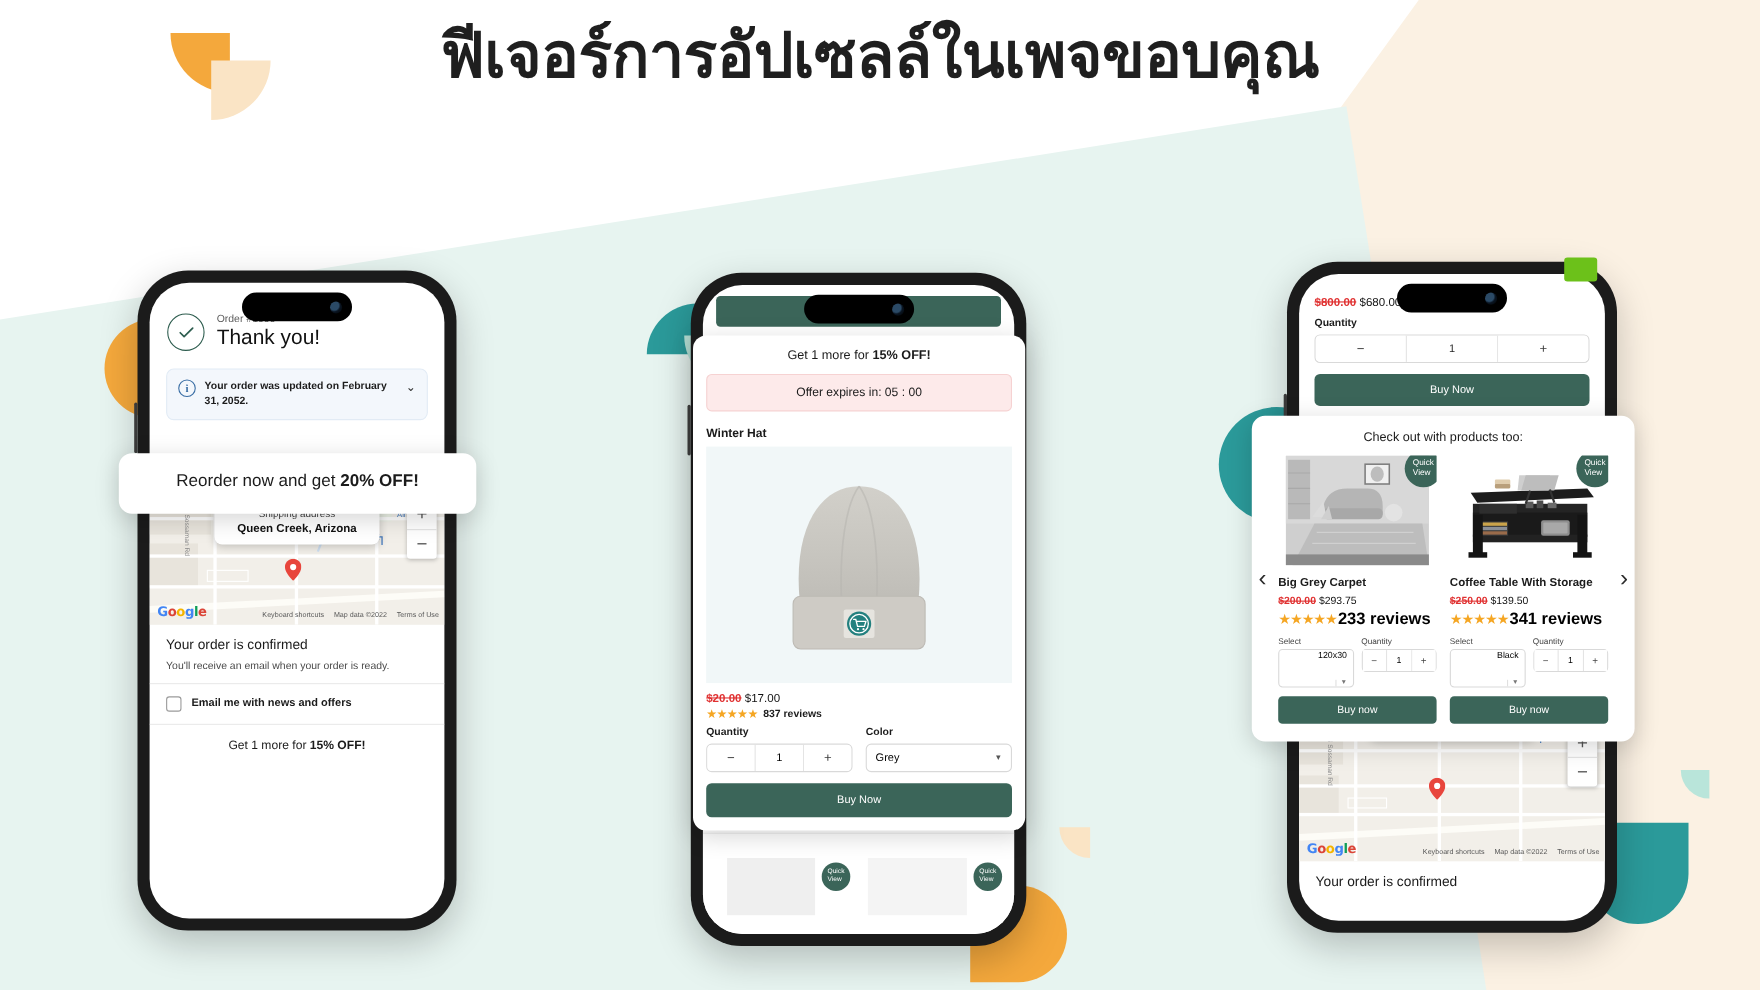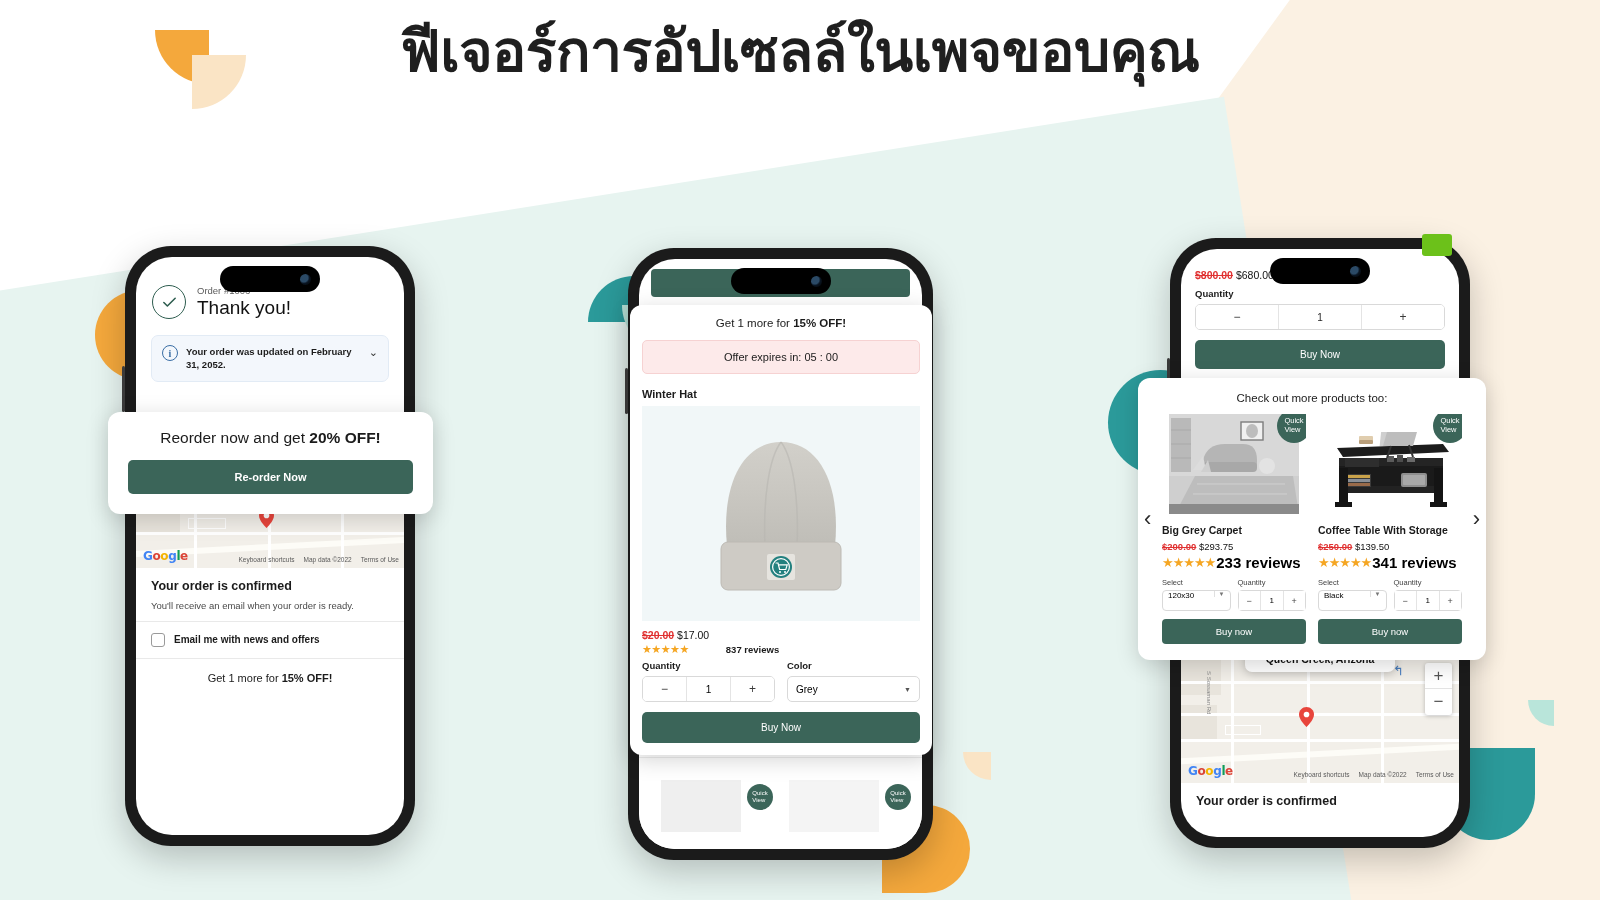--- a/index.html
+++ b/index.html
@@ -153,21 +153,21 @@
   .g1{color:#4285F4}.g2{color:#DB4437}.g3{color:#F4B400}.g4{color:#4285F4}.g5{color:#0F9D58}.g6{color:#DB4437}
   .mapfoot { position: absolute; right: 5px; bottom: 5px; display: flex; gap: 9px;
     font-size: 6.5px; color: #5a5a5a; }
   .ship-card { position: absolute; left: 50%; top: 14px; transform: translateX(-50%);
     background: #fff; border-radius: 7px; box-shadow: 0 2px 8px rgba(0,0,0,.2);
     padding: 8px 16px; text-align: center; min-width: 150px; }
   .ship-card .t1 { font-size: 9px; color: #3d3d3d; }
   .ship-card .t2 { font-size: 10.5px; font-weight: 700; color: #111; margin-top: 3px; }
 
   .sect { padding: 11px 15px 10px; border-bottom: 1px solid #e9e9e9; }
-  .sect h4 { font-size: 12.5px; font-weight: 700; color: #1b1b1b; }
+  .sect h4 { font-size: 12.5px; font-weight: 400; color: #1b1b1b; }
   .sect p { font-size: 9.5px; color: #4a4a4a; margin-top: 7px; }
   .btn-teal { display: block; width: 100%; margin-top: 10px; background: #3b6559;
     color: #fff; border: none; border-radius: 5px; padding: 9px 0; font-size: 10px;
     font-weight: 700; text-align: center; cursor: pointer;
     font-family: "Liberation Sans", sans-serif; }
   .btn-teal.thin { font-weight: 400; }
   .chkrow { display: flex; align-items: center; gap: 9px; padding: 11px 15px;
     border-bottom: 1px solid #e9e9e9; }
   .chkbox { width: 14px; height: 14px; border: 1.3px solid #9a9a9a; border-radius: 3px; flex: none; }
   .chkrow span { font-size: 10px; font-weight: 700; color: #1b1b1b; }
@@ -186,21 +186,21 @@
 
   #offer-card { left: 630px; top: 305px; width: 302px; padding: 12px 0 0; }
   .offer-head { text-align: center; font-size: 11.5px; color: #1b1b1b; padding-bottom: 11px; }
   .offer-head b { font-weight: 700; }
   .prodname { font-size: 11px; font-weight: 700; color: #1b1b1b; padding: 14px 12px 6px; }
   .hatbox { margin: 0 12px; background: #f1f7f8; height: 215px; position: relative; }
   .price-row { padding: 8px 12px 0; font-size: 10.5px; }
   .old { color: #e03131; text-decoration: line-through; font-weight: 700; }
   .new { color: #111; font-weight: 400; }
   .stars { color: #f5a623; letter-spacing: -0.5px; font-size: 11px; }
-  .rev { font-size: 9.5px; font-weight: 700; color: #1b1b1b; margin-left: 32px; }
+  .rev { font-size: 9.5px; font-weight: 700; color: #1b1b1b; }
   .lbl { font-size: 9.5px; font-weight: 700; color: #1b1b1b; }
   .qty { display: flex; border: 1px solid #d9d9d9; border-radius: 5px; overflow: hidden; height: 26px; }
   .qty button { flex: 1; border: none; background: #fff; font-size: 12px; color: #3a3a3a;
     cursor: pointer; font-family: "Liberation Sans", sans-serif; }
   .qty .v { flex: 1; display: flex; align-items: center; justify-content: center;
     font-size: 10px; border-left: 1px solid #e4e4e4; border-right: 1px solid #e4e4e4; }
   .sel { display: flex; align-items: center; justify-content: space-between;
     border: 1px solid #d9d9d9; border-radius: 5px; height: 26px; padding: 0 8px; font-size: 10px; }
   .sel .car { font-size: 7px; color: #555; }
 
@@ -218,22 +218,22 @@
     display: flex; flex-direction: column; align-items: center; justify-content: center;
     line-height: 1.15; cursor: pointer; z-index: 3; }
   .uname { font-size: 10.5px; font-weight: 700; color: #1b1b1b; margin-top: 10px; line-height: 1.25; }
   .uprice { font-size: 9.5px; margin-top: 4px; }
   .ustars { display: flex; align-items: center; gap: 1px; margin-top: 2px; }
   .ustars .s { color: #f5a623; font-size: 13px; letter-spacing: -1px; }
   .ustars .r { font-size: 15px; font-weight: 700; }
   .urow { display: flex; gap: 7px; margin-top: 7px; }
   .urow > div { flex: 1; min-width: 0; }
   .mini-lbl { font-size: 7.5px; color: #444; margin-bottom: 3px; }
-  .mini-sel { display: flex; align-items: flex-start; justify-content: space-between;
-    border: 1px solid #d9d9d9; border-radius: 4px; height: 21px; padding: 0 5px; font-size: 8px; }
+  .mini-sel { display: flex; align-items: flex-end; justify-content: space-between;
+    border: 1px solid #d9d9d9; border-radius: 4px; height: 35px; padding: 0 5px; font-size: 8px; flex-direction: column; }
   .mini-sel .sep { border-left: 1px solid #e0e0e0; padding-left: 4px; font-size: 6px; color: #777; }
   .mini-qty { display: flex; border: 1px solid #d9d9d9; border-radius: 4px; height: 21px; align-items: stretch; }
   .mini-qty button { flex: 1; border: none; background: #fff; font-size: 9px; color: #444; cursor: pointer;
     font-family: "Liberation Sans", sans-serif; }
   .mini-qty .v { flex: 1; display: flex; align-items: center; justify-content: center; font-size: 8px;
     border-left: 1px solid #e4e4e4; border-right: 1px solid #e4e4e4; }
   .ubuy { width: 100%; margin-top: 8px; background: #3b6559; color: #fff; border: none;
     border-radius: 4px; padding: 7px 0; font-size: 9.5px; cursor: pointer;
     font-family: "Liberation Sans", sans-serif; }
 
@@ -354,21 +354,20 @@
     <div class="get1">
       <span>Get 1 more for </span><b>15% OFF!</b>
     </div>
   </div>
 </div>
 
 <div class="overlay-card" id="reorder-card">
   <div class="reorder-title">
     <span>Reorder now and get </span><b>20% OFF!</b>
   </div>
-  <button class="btn-teal">Re-order Now</button>
 </div>
 
 <div class="phone" id="phone2">
   <div class="phone-screen scr">
     <div class="topbar-teal"></div>
     <div class="notch">
       <div class="notch-cam"></div>
     </div>
     <div style="position:absolute;bottom:0;left:0;right:0;height:92px;background:#fff;border-top:1px solid #ededed">
       <div style="position:absolute;left:22px;top:22px;width:80px;height:52px;background:#efefef"></div>
@@ -496,21 +495,21 @@
       </div>
     </div>
 
     <div class="sect" style="border:none">
       <h4>Your order is confirmed</h4>
     </div>
   </div>
 </div>
 
 <div class="overlay-card" id="upsell-card">
-  <div class="upsell-title">Check out more products too:</div>
+  <div class="upsell-title">Check out with products too:</div>
   <div class="arrow-l">‹</div>
   <div class="arrow-r">›</div>
 
   <div class="upsell-grid">
 
     <div class="ucol">
       <div class="uimg">
         <svg viewBox="0 0 130 100" style="width:100%;height:100%">
           <rect width="130" height="100" fill="#cfcfcf"></rect>
           <rect x="0" y="0" width="130" height="62" fill="#d8d8d8"></rect>

